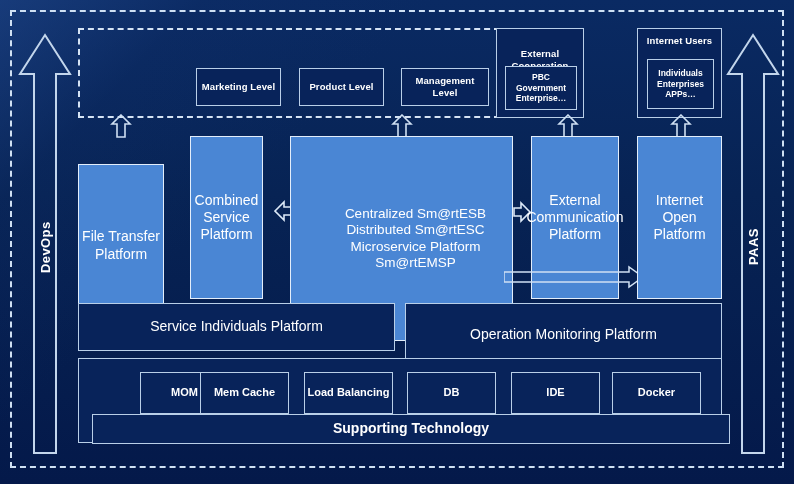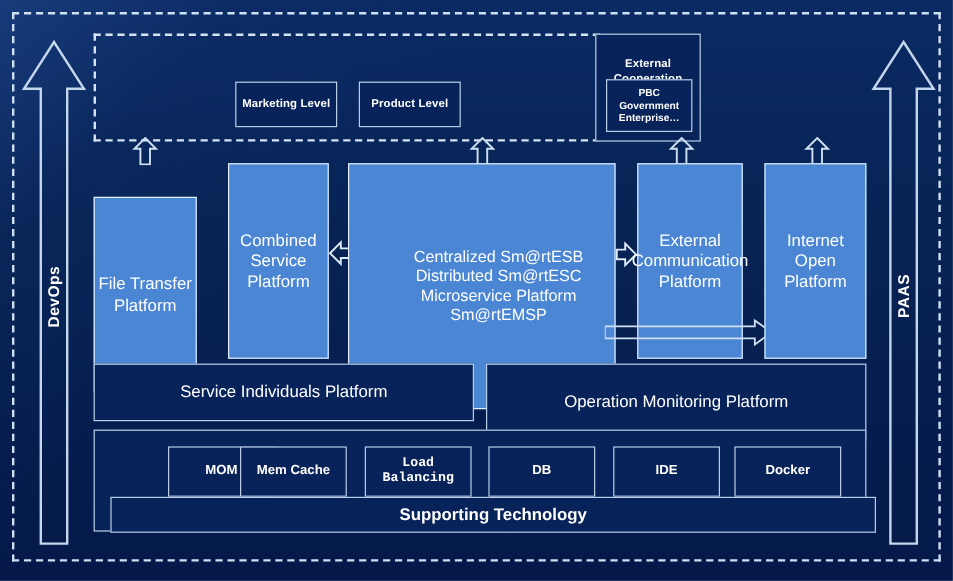--- a/index.html
+++ b/index.html
@@ -108,28 +108,37 @@
   </div>
 
   <div class="bx dashed" style="left:78px; top:28px; width:422px; height:90px;"></div>
 
   <div class="bx dark-box lbl-sm" style="left:196px; top:68px; width:85px; height:38px;">
     <span>Marketing Level</span>
   </div>
   <div class="bx dark-box lbl-sm" style="left:299px; top:68px; width:85px; height:38px;">
     <span>Product Level</span>
   </div>
+  <div class="bx dark-box lbl-sm" style="left:401px; top:68px; width:88px; height:38px;">
+    <span>Management Level</span>
+  </div>
 
   <div class="bx dark-box" style="left:496px; top:28px; width:88px; height:90px; flex-direction:column; justify-content:flex-start; padding-top:19px;">
     <span class="lbl-sm" style="display:block; width:100%;">External Cooperation</span>
     <div class="bx dark-box lbl-tiny" style="position:absolute; left:8px; top:37px; width:72px; height:44px; padding:0 3px;">
       <span>PBC Government Enterprise…</span>
     </div>
   </div>
 
+  <div class="bx dark-box" style="left:637px; top:28px; width:85px; height:90px; flex-direction:column; justify-content:flex-start; padding-top:6px;">
+    <span class="lbl-sm" style="display:block; width:100%;">Internet Users</span>
+    <div class="bx dark-box lbl-tiny" style="position:absolute; left:9px; top:30px; width:67px; height:50px; padding:0 3px;">
+      <span>Individuals Enterprises APPs…</span>
+    </div>
+  </div>
 
   <div class="up-arrow" style="left:110px; top:114px; width:22px; height:24px;">
     <svg width="22" height="24" viewBox="0 0 22 24">
       <polygon points="11,1 20,10 15,10 15,23 7,23 7,10 2,10" fill="none" stroke="#cfe0f3" stroke-width="1.6"></polygon>
     </svg>
   </div>
   <div class="up-arrow" style="left:391px; top:114px; width:22px; height:24px;">
     <svg width="22" height="24" viewBox="0 0 22 24">
       <polygon points="11,1 20,10 15,10 15,23 7,23 7,10 2,10" fill="none" stroke="#cfe0f3" stroke-width="1.6"></polygon>
     </svg>
@@ -142,21 +151,21 @@
   <div class="up-arrow" style="left:670px; top:114px; width:22px; height:24px;">
     <svg width="22" height="24" viewBox="0 0 22 24">
       <polygon points="11,1 20,10 15,10 15,23 7,23 7,10 2,10" fill="none" stroke="#cfe0f3" stroke-width="1.6"></polygon>
     </svg>
   </div>
 
   <div class="bx blue-box lbl-lg" style="left:78px; top:136px; width:86px; height:163px;margin-top:28px;">
     <span>File Transfer Platform</span>
   </div>
 
-  <div class="bx blue-box lbl-lg" style="left:190px; top:136px; width:84px; height:163px;">
+  <div class="bx blue-box lbl-lg" style="left:190px; top:136px; width:73px; height:163px;">
     <span>Combined Service Platform</span>
   </div>
 
   <div class="h-arrow" style="left:274px; top:200px; width:18px; height:22px;">
     <svg width="18" height="22" viewBox="0 0 18 22">
       <polygon points="1,11 10,2 10,7 17,7 17,15 10,15 10,20" fill="none" stroke="#dce9f8" stroke-width="1.6"></polygon>
     </svg>
   </div>
 
   <div class="bx blue-box" style="left:290px; top:136px; width:223px; height:205px; flex-direction:column;padding-left:28px;">
@@ -193,21 +202,21 @@
   </div>
 
   <div class="bx dark-box" style="left:78px; top:358px; width:644px; height:85px;"></div>
 
   <div class="bx dark-box lbl-md" style="left:96px; top:372px; width:89px; height:42px;margin-left:44px;">
     <span>MOM</span>
   </div>
   <div class="bx dark-box lbl-md" style="left:200px; top:372px; width:89px; height:42px;">
     <span>Mem Cache</span>
   </div>
-  <div class="bx dark-box lbl-md" style="left:304px; top:372px; width:89px; height:42px;font-family:Liberation Mono, monospace;">
+  <div class="bx dark-box lbl-md" style="left:304px; top:372px; width:89px; height:42px;">
     <span>Load Balancing</span>
   </div>
   <div class="bx dark-box lbl-md" style="left:407px; top:372px; width:89px; height:42px;">
     <span>DB</span>
   </div>
   <div class="bx dark-box lbl-md" style="left:511px; top:372px; width:89px; height:42px;">
     <span>IDE</span>
   </div>
   <div class="bx dark-box lbl-md" style="left:612px; top:372px; width:89px; height:42px;justify-content:center;">
     <span>Docker</span>

